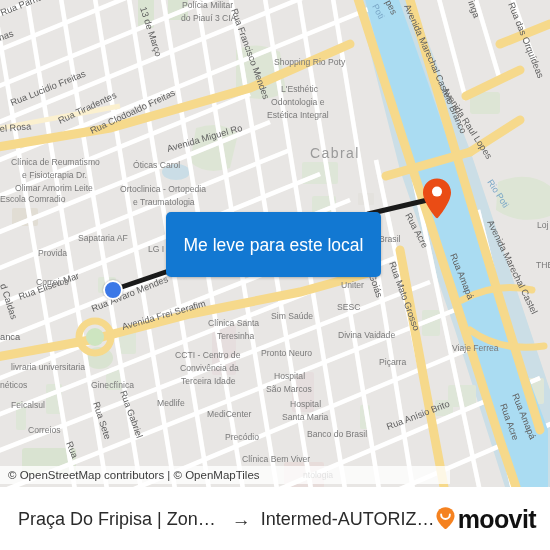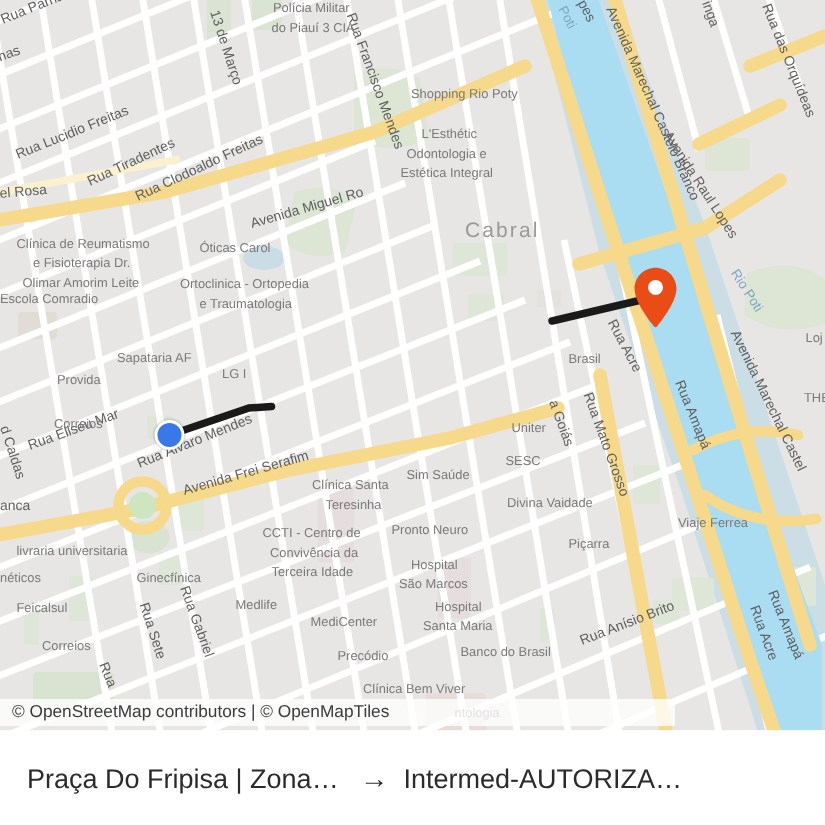--- a/index.html
+++ b/index.html
@@ -362,26 +362,38 @@
 
     <div class="origin-dot"></div>
 
     <div class="dest-pin">
       <svg viewBox="0 0 32 42" width="32" height="42">
         <path d="M16 1.5c-7.7 0-14 6.2-14 13.9 0 9.8 12.2 24.2 13.1 25.3.5.6 1.4.6 1.9 0C17.8 39.6 30 25.2 30 15.4 30 7.7 23.7 1.5 16 1.5z" fill="#ea4c15"></path>
         <circle cx="16" cy="14.6" r="5" fill="#ffffff"></circle>
       </svg>
     </div>
 
+    <div class="callout">
+      <span class="callout-text">Me leve para este local</span>
+    </div>
 
     <div class="attrib">
       <span>© OpenStreetMap contributors | © OpenMapTiles</span>
     </div>
   </div>
 
   <div class="bottombar">
     <div class="trip">
       <span class="trip-from">Praça Do Fripisa | Zona Le…</span>
       <span class="arrow-icon">→</span>
       <span class="trip-to">Intermed-AUTORIZAÇ…</span>
     </div>
+    <div class="brand">
+      <span>
+        <svg viewBox="0 0 26 28" width="21" height="23">
+          <path d="M13 1.2C6.7 1.2 1.8 6 1.8 12c0 6.6 7.9 13.9 10.1 15.8.6.5 1.6.5 2.2 0C16.3 25.9 24.2 18.6 24.2 12 24.2 6 19.3 1.2 13 1.2z" fill="#f58220"></path>
+          <path d="M7.6 10.2c0 3.2 2.4 5.6 5.4 5.6s5.4-2.4 5.4-5.6" fill="none" stroke="#ffffff" stroke-width="2.4" stroke-linecap="round"></path>
+        </svg>
+      </span>
+      <span class="brand-word">moovit</span>
+    </div>
   </div>
 </div>
 
 </body></html>

